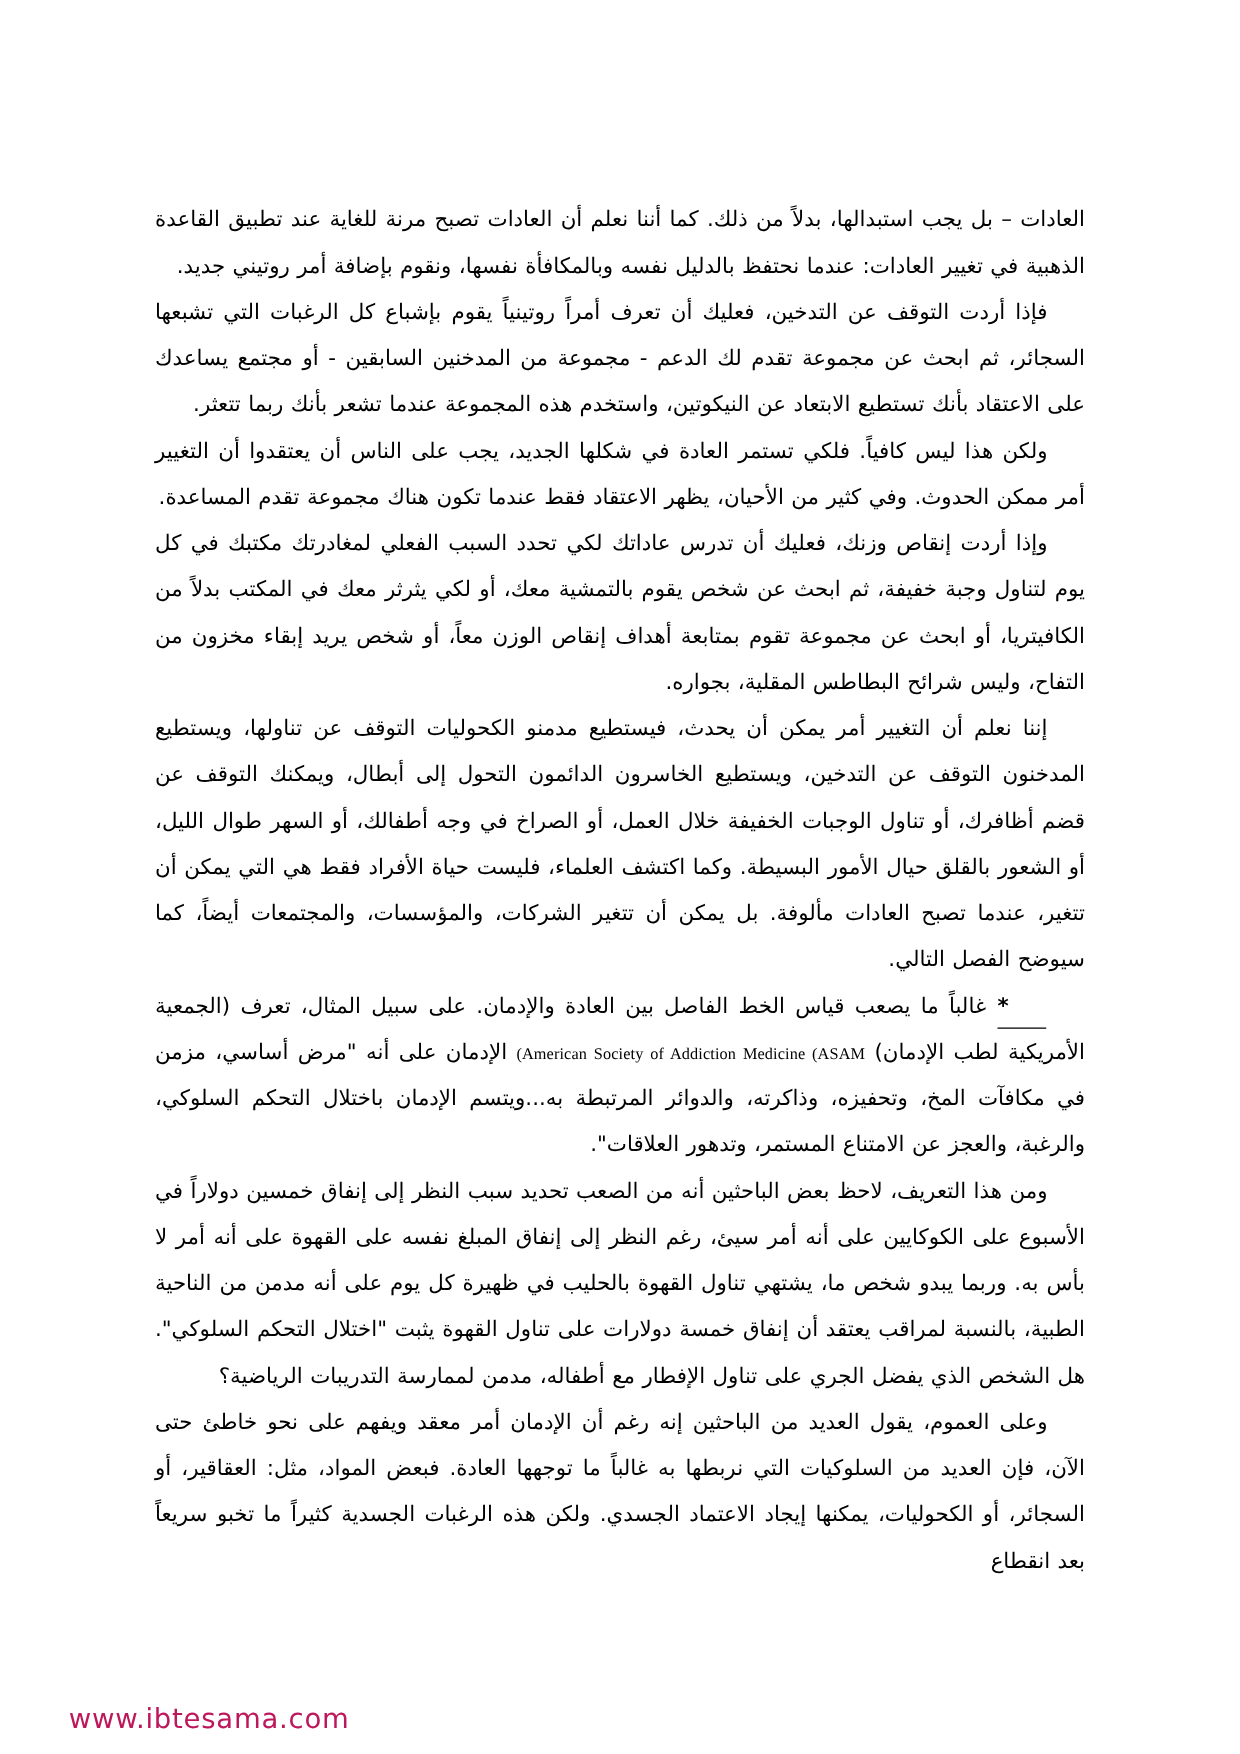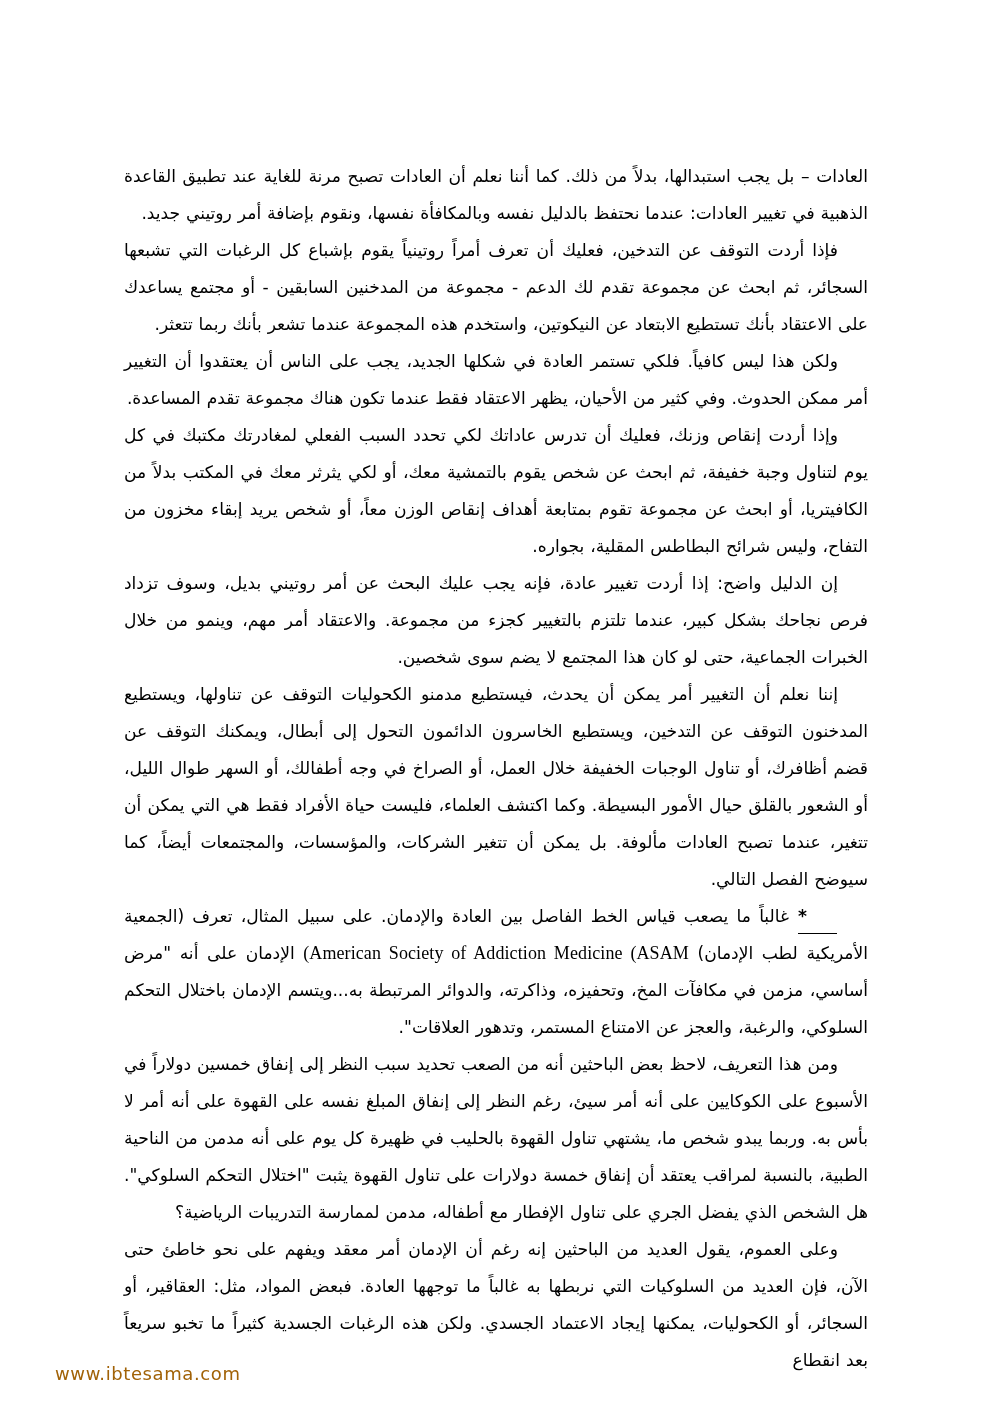--- a/index.html
+++ b/index.html
@@ -64,21 +64,21 @@
     text-align-last: right;
   }
 
   b, .bold {
     font-weight: 400;
   }
 
   
   .latin {
     font-family: "Liberation Serif", "DejaVu Serif", serif;
-    font-size: 18px;
+    font-size: 13px;
     direction: ltr;
     unicode-bidi: isolate;
     font-weight: 400;
     letter-spacing: 0.1px;
   }
 
   
   .fn-marker {
     display: inline-block;
     position: relative;
@@ -95,44 +95,43 @@
     background: #000;
   }
 
   
   #watermark {
     position: absolute;
     left: 55px;
     top: 1363px;
     direction: ltr;
     font-family: "DejaVu Sans", "Liberation Sans", sans-serif;
-    font-size: 18px;
+    font-size: 22px;
     font-weight: 400;
     letter-spacing: 0.6px;
-    color: #a16207;
+    color: #be185d;
     user-select: none;
     white-space: nowrap;
   }
 </style>
 </head>
 <body>
 
 <div id="page">
 
   <div id="text-column">
 
     <p class="para noindent last-right">العادات – بل يجب استبدالها، بدلاً من ذلك. كما أننا نعلم أن العادات تصبح مرنة للغاية عند تطبيق القاعدة الذهبية في تغيير العادات: عندما نحتفظ بالدليل نفسه وبالمكافأة نفسها، ونقوم بإضافة أمر روتيني جديد.</p>
 
     <p class="para indent last-right">فإذا أردت التوقف عن التدخين، فعليك أن تعرف أمراً روتينياً يقوم بإشباع كل الرغبات التي تشبعها السجائر، ثم ابحث عن مجموعة تقدم لك الدعم - مجموعة من المدخنين السابقين - أو مجتمع يساعدك على الاعتقاد بأنك تستطيع الابتعاد عن النيكوتين، واستخدم هذه المجموعة عندما تشعر بأنك ربما تتعثر.</p>
 
     <p class="para indent last-right">ولكن هذا ليس كافياً. فلكي تستمر العادة في شكلها الجديد، يجب على الناس أن يعتقدوا أن التغيير أمر ممكن الحدوث. وفي كثير من الأحيان، يظهر الاعتقاد فقط عندما تكون هناك مجموعة تقدم المساعدة.</p>
 
     <p class="para indent last-right"><span>وإذا أردت إنقاص وزنك، فعليك أن تدرس عاداتك لكي تحدد السبب </span><b class="bold">الفعلي</b><span> لمغادرتك مكتبك في كل يوم لتناول وجبة خفيفة، ثم ابحث عن شخص يقوم بالتمشية معك، أو لكي يثرثر معك في المكتب بدلاً من الكافيتريا، أو ابحث عن مجموعة تقوم بمتابعة أهداف إنقاص الوزن معاً، أو شخص يريد إبقاء مخزون من التفاح، وليس شرائح البطاطس المقلية، بجواره.</span></p>
 
-    <p class="para indent last-right">إن الدليل واضح: إذا أردت تغيير عادة، فإنه يجب عليك البحث عن أمر روتيني بديل، وسوف تزداد فرص نجاحك بشكل كبير، عندما تلتزم بالتغيير كجزء من مجموعة. والاعتقاد أمر مهم، وينمو من خلال الخبرات الجماعية، حتى لو كان هذا المجتمع لا يضم سوى شخصين.</p>
 
     <p class="para indent last-right">إننا نعلم أن التغيير أمر يمكن أن يحدث، فيستطيع مدمنو الكحوليات التوقف عن تناولها، ويستطيع المدخنون التوقف عن التدخين، ويستطيع الخاسرون الدائمون التحول إلى أبطال، ويمكنك التوقف عن قضم أظافرك، أو تناول الوجبات الخفيفة خلال العمل، أو الصراخ في وجه أطفالك، أو السهر طوال الليل، أو الشعور بالقلق حيال الأمور البسيطة. وكما اكتشف العلماء، فليست حياة الأفراد فقط هي التي يمكن أن تتغير، عندما تصبح العادات مألوفة. بل يمكن أن تتغير الشركات، والمؤسسات، والمجتمعات أيضاً، كما سيوضح الفصل التالي.</p>
 
     <p class="para indent last-right"><span class="fn-marker">*</span><span> غالباً ما يصعب قياس الخط الفاصل بين العادة والإدمان. على سبيل المثال، تعرف (الجمعية الأمريكية لطب الإدمان) </span><span class="latin">(American Society of Addiction Medicine (ASAM</span><span> الإدمان على أنه "مرض أساسي، مزمن في مكافآت المخ، وتحفيزه، وذاكرته، والدوائر المرتبطة به...ويتسم الإدمان باختلال التحكم السلوكي، والرغبة، والعجز عن الامتناع المستمر، وتدهور العلاقات".</span></p>
 
     <p class="para indent last-right">ومن هذا التعريف، لاحظ بعض الباحثين أنه من الصعب تحديد سبب النظر إلى إنفاق خمسين دولاراً في الأسبوع على الكوكايين على أنه أمر سيئ، رغم النظر إلى إنفاق المبلغ نفسه على القهوة على أنه أمر لا بأس به. وربما يبدو شخص ما، يشتهي تناول القهوة بالحليب في ظهيرة كل يوم على أنه مدمن من الناحية الطبية، بالنسبة لمراقب يعتقد أن إنفاق خمسة دولارات على تناول القهوة يثبت "اختلال التحكم السلوكي". هل الشخص الذي يفضل الجري على تناول الإفطار مع أطفاله، مدمن لممارسة التدريبات الرياضية؟</p>
 
     <p class="para indent last-right">وعلى العموم، يقول العديد من الباحثين إنه رغم أن الإدمان أمر معقد ويفهم على نحو خاطئ حتى الآن، فإن العديد من السلوكيات التي نربطها به غالباً ما توجهها العادة. فبعض المواد، مثل: العقاقير، أو السجائر، أو الكحوليات، يمكنها إيجاد الاعتماد الجسدي. ولكن هذه الرغبات الجسدية كثيراً ما تخبو سريعاً بعد انقطاع</p>
 
   </div>

